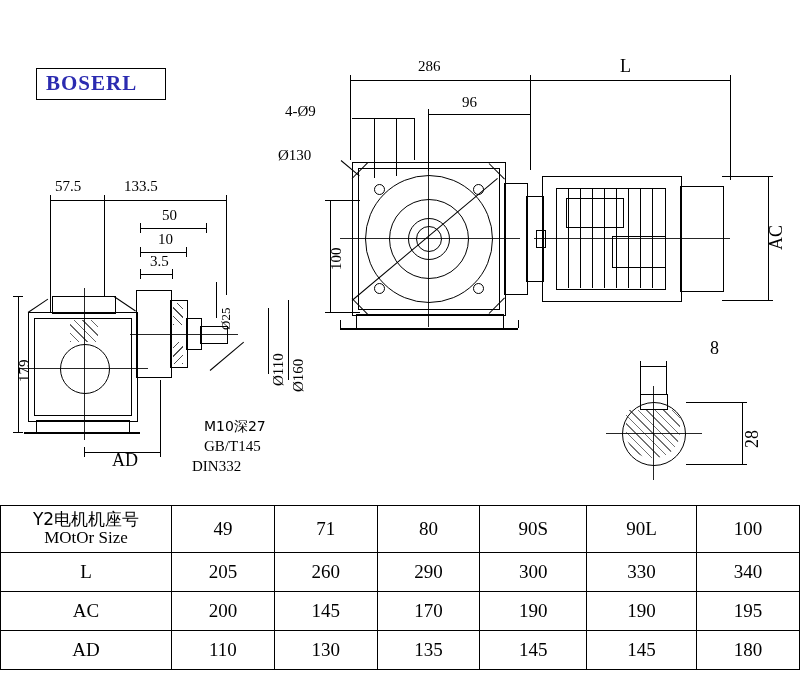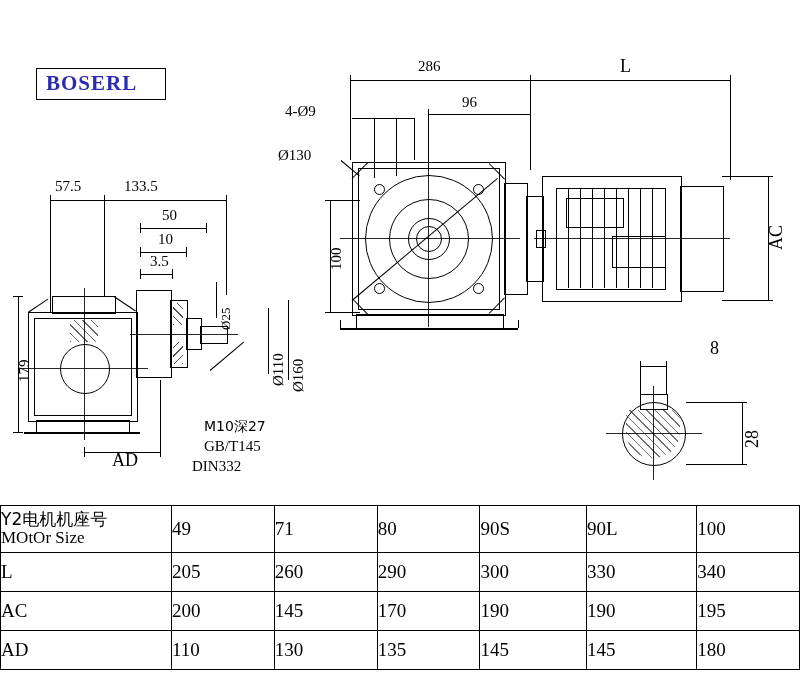--- a/index.html
+++ b/index.html
@@ -64,21 +64,21 @@
   }
 
   
   #spec-table{
     position:absolute;left:0;top:505px;width:800px;
     border-collapse:collapse;
     font-family:"Liberation Serif", serif;
   }
   #spec-table td{
     border:1.5px solid #000;
-    text-align:left;
+    text-align:center;
     font-size:19px;
     height:38px;
     padding:0;
   }
   #spec-table td.rowhead{
     width:170px;
     font-size:19px;
   }
   #spec-table td.rowhead .cn{display:block;font-size:17px;line-height:1.05;font-family:"DejaVu Sans", sans-serif;}
   #spec-table td.rowhead .en{display:block;font-size:17px;line-height:1.05;}

